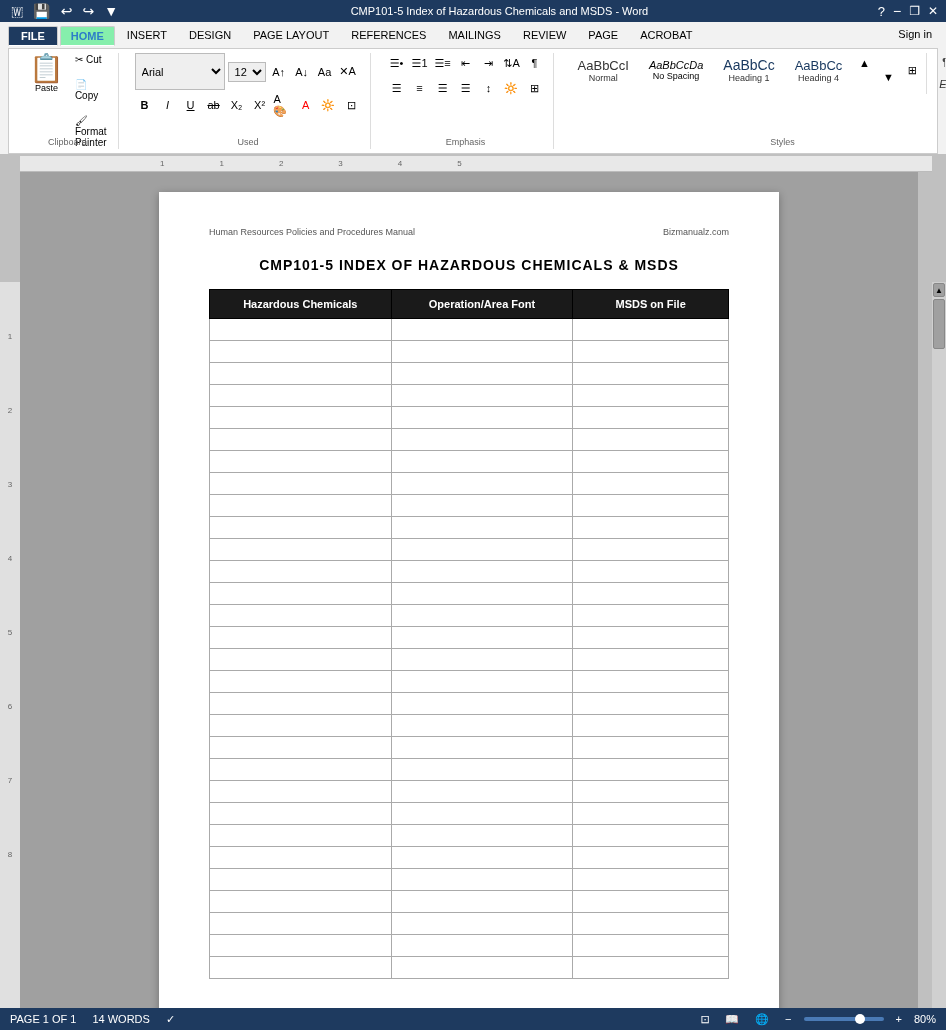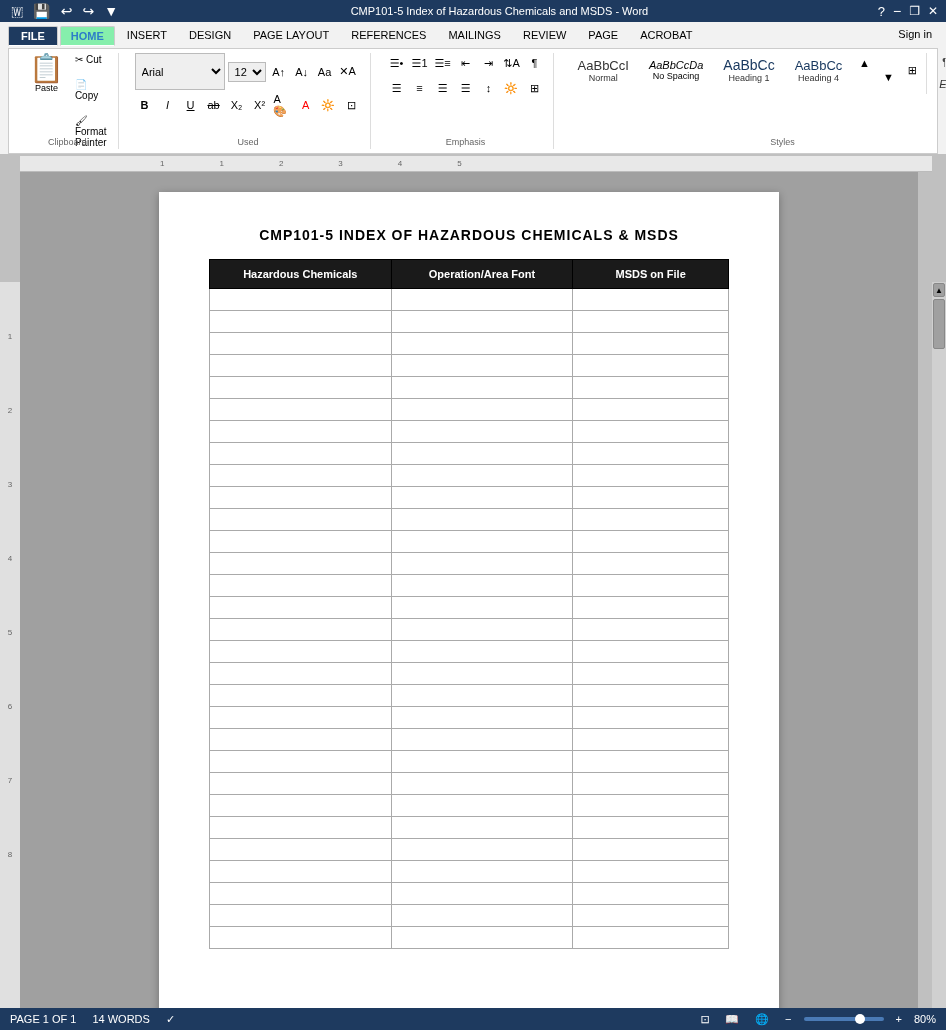--- a/index.html
+++ b/index.html
@@ -492,20 +492,24 @@
     <span>4</span>
     <span>5</span>
     <span>6</span>
     <span>7</span>
     <span>8</span>
   </div>
 
   <div id="doc-area" style="flex:1;background:#a0a0a0;padding:20px;display:flex;justify-content:center;margin-right:14px;min-height:820px;">
     <div id="page" style="background:white;width:620px;min-height:820px;padding:35px 50px 80px;box-shadow:0 2px 8px rgba(0,0,0,0.3);position:relative;font-family:Arial,sans-serif;">
 
+      <div class="page-header">
+        <span>Human Resources Policies and Procedures Manual</span>
+        <span>Bizmanualz.com</span>
+      </div>
 
       <div class="doc-title">CMP101-5 INDEX OF HAZARDOUS CHEMICALS &amp; MSDS</div>
 
       <table id="chemicals-table">
         <thead>
           <tr>
             <th>Hazardous Chemicals</th>
             <th>Operation/Area Font</th>
             <th>MSDS on File</th>
           </tr>

